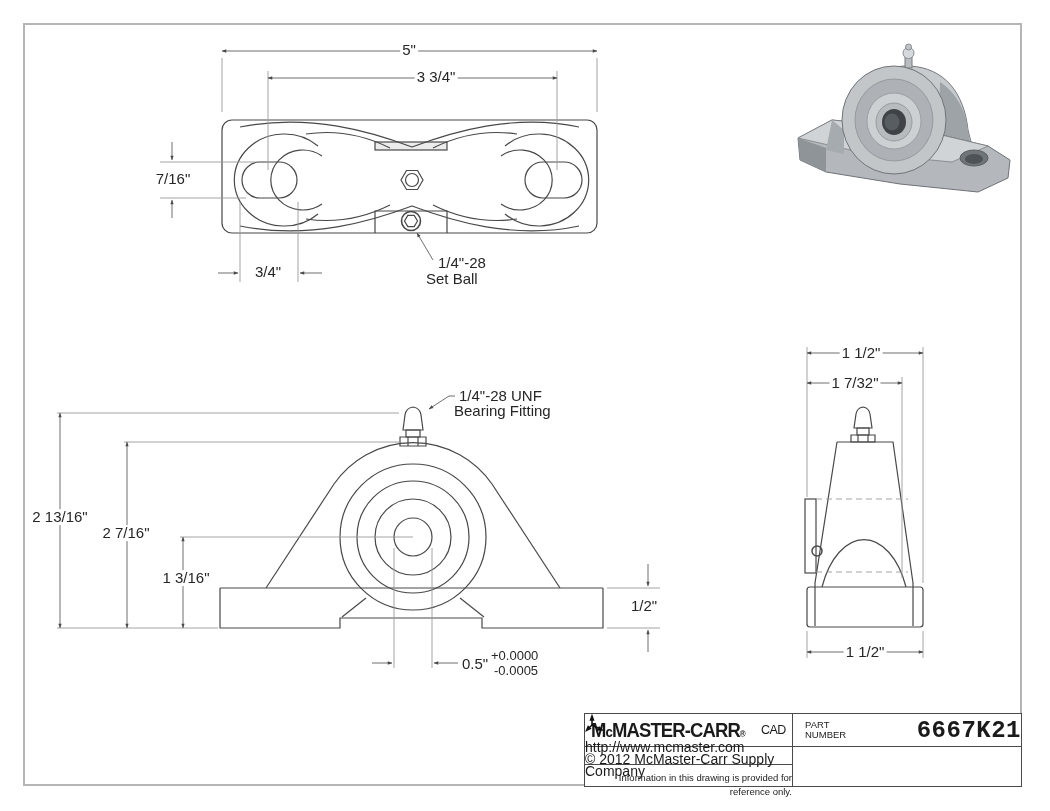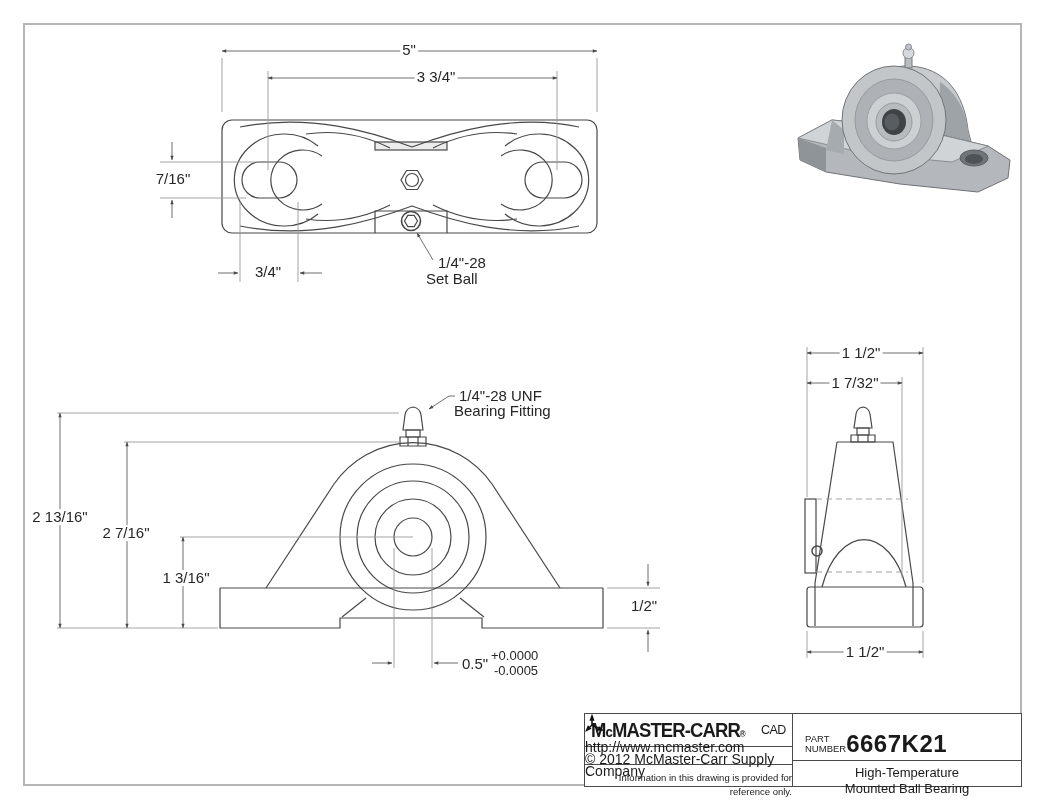--- a/index.html
+++ b/index.html
@@ -15,25 +15,25 @@
   
   #tblock{position:absolute;left:584px;top:713px;width:438px;height:74px;background:#fff;
           border:1.5px solid #4a4a4a;box-sizing:border-box;color:#1a1a1a;}
   #tblock .cellL{position:absolute;left:0;top:0;width:208px;height:100%;border-right:1.5px solid #4a4a4a;box-sizing:border-box;}
   #tblock .rowLogo{position:absolute;left:0;top:0;width:100%;height:33px;border-bottom:1.5px solid #4a4a4a;
           box-sizing:border-box;display:flex;align-items:center;justify-content:center;}
   #tblock .rowAddr{position:absolute;left:0;top:27px;width:100%;height:24px;border-bottom:1.5px solid #4a4a4a;
           box-sizing:border-box;font-size:14px;line-height:12px;padding-top:0px;}
   #tblock .rowDisc{position:absolute;left:0;top:57px;width:100%;height:14px;text-align:right;
           font-size:9.5px;line-height:14px;}
-  #tblock .cellR{position:absolute;left:208px;top:0;right:0;height:100%;margin-top:14px;}
+  #tblock .cellR{position:absolute;left:208px;top:0;right:0;height:100%;}
   #tblock .rowPart{position:absolute;left:0;top:0;width:100%;height:33px;border-bottom:1.5px solid #4a4a4a;
           box-sizing:border-box;display:flex;align-items:center;}
   #tblock .partlbl{font-size:9.5px;line-height:10px;padding-left:12px;color:#222;}
-  #tblock .partnum{flex:1;text-align:left;font-size:24px;font-weight:bold;letter-spacing:.5px;}
+  #tblock .partnum{flex:1;text-align:right;font-size:24px;font-weight:bold;letter-spacing:.5px;font-family:Liberation Mono, monospace;}
   #tblock .rowDesc{position:absolute;left:0;top:33px;width:100%;bottom:0;text-align:center;
           font-size:13px;line-height:16px;padding-top:4px;box-sizing:border-box;}
   .brand{display:inline-block;transform:scaleX(.88);transform-origin:left center;
          font-weight:bold;font-size:21px;letter-spacing:-1px;white-space:nowrap;}
   .brand .small-c{font-size:15px;}
   .brand .reg{font-size:9px;letter-spacing:0;}
   .cadwrap{display:flex;align-items:center;margin-left:-6px;}
   .cadtxt{font-weight:normal;font-size:12.5px;letter-spacing:-.5px;}
 </style>
 </head>
@@ -248,19 +248,15 @@
       <div class="rowDisc">Information in this drawing is provided for reference only.</div>
     </div>
     <div class="cellR">
       <div class="rowPart">
         <div class="partlbl">
           <div>PART</div>
           <div>NUMBER</div>
         </div>
         <div class="partnum">6667K21</div>
       </div>
-      <div class="rowDesc">
-        <div>High-Temperature</div>
-        <div>Mounted Ball Bearing</div>
-      </div>
     </div>
   </div>
 </div>
 
 </body></html>

